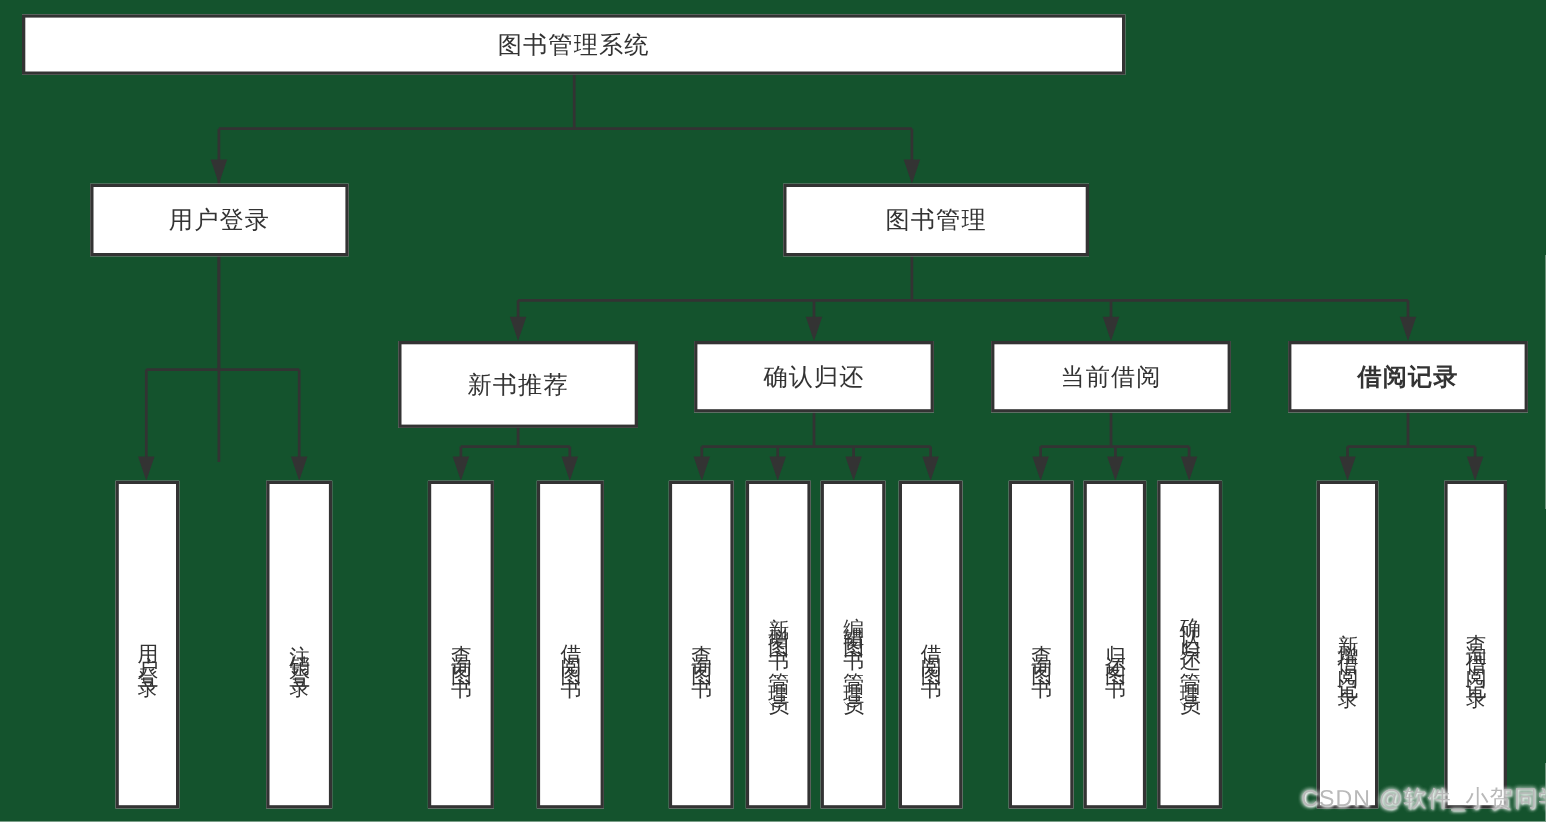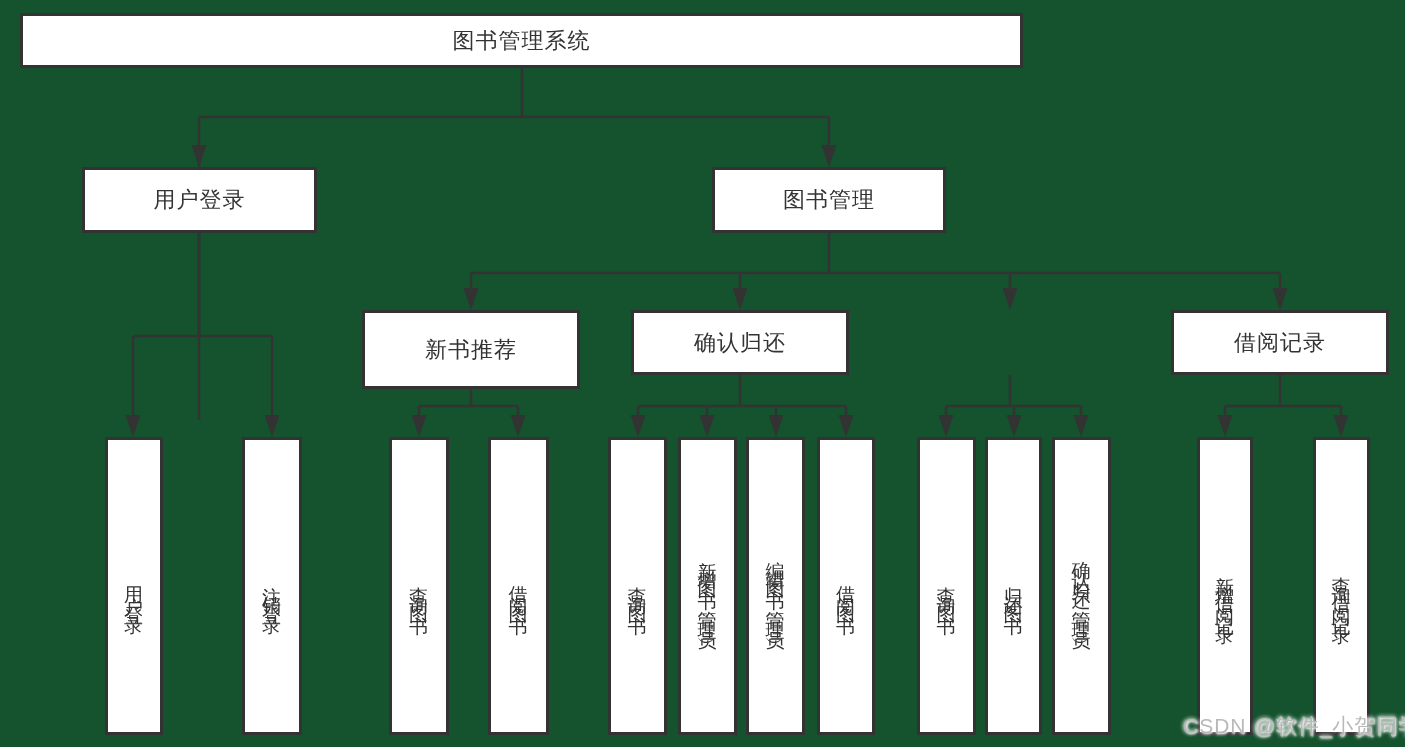--- a/index.html
+++ b/index.html
@@ -92,31 +92,34 @@
     </g>
   </svg>
 
   <div class="node h" style="left: 20px; top: 13px; width: 1003px; height: 55px; border-color: rgb(51, 51, 51); color: rgb(51, 51, 51);">
     <span class="lbl">图书管理系统</span>
   </div>
 
   <div class="node h" style="left: 82px; top: 167px; width: 235px; height: 66px; border-color: rgb(51, 51, 51); color: rgb(51, 51, 51);">
     <span class="lbl">用户登录</span>
   </div>
-  <div class="node h" style="left: 712px; top: 167px; width: 234px; height: 66px; border-color: rgb(51, 51, 51); color: rgb(51, 51, 51);">
+  <div class="node h" style="left: 712px; top: 167px; width: 278px; height: 66px; border-color: rgb(51, 51, 51); color: rgb(51, 51, 51);">
     <span class="lbl">图书管理</span>
   </div>
 
   <div class="node h" style="left: 362px; top: 310px; width: 218px; height: 79px; border-color: rgb(51, 51, 51); color: rgb(51, 51, 51);">
     <span class="lbl">新书推荐</span>
   </div>
   <div class="node h" style="left: 631px; top: 310px; width: 218px; height: 65px; border-color: rgb(51, 51, 51); color: rgb(51, 51, 51);">
     <span class="lbl">确认归还</span>
   </div>
-  <div class="node h" style="left: 1171px; top: 310px; width: 218px; height: 65px; border-color: rgb(51, 51, 51); color: rgb(51, 51, 51);">
+  <div class="node h" style="left: 901px; top: 310px; width: 218px; height: 65px; border-color: rgb(51, 51, 51); color: rgb(51, 51, 51);">
+    <span class="lbl">当前借阅</span>
+  </div>
+  <div class="node h" style="left: 1171px; top: 310px; width: 218px; height: 65px; border-color: rgb(51, 51, 51); color: rgb(51, 51, 51); font-weight: bold;">
     <span class="lbl">借阅记录</span>
   </div>
 
   <div class="node v" style="left: 105px; top: 437px; width: 58px; height: 298px; border-color: rgb(51, 51, 51); color: rgb(51, 51, 51);">
     <span class="lbl">用户登录</span>
   </div>
   <div class="node v" style="left: 242px; top: 437px; width: 60px; height: 298px; border-color: rgb(51, 51, 51); color: rgb(51, 51, 51);">
     <span class="lbl">注销登录</span>
   </div>
 

